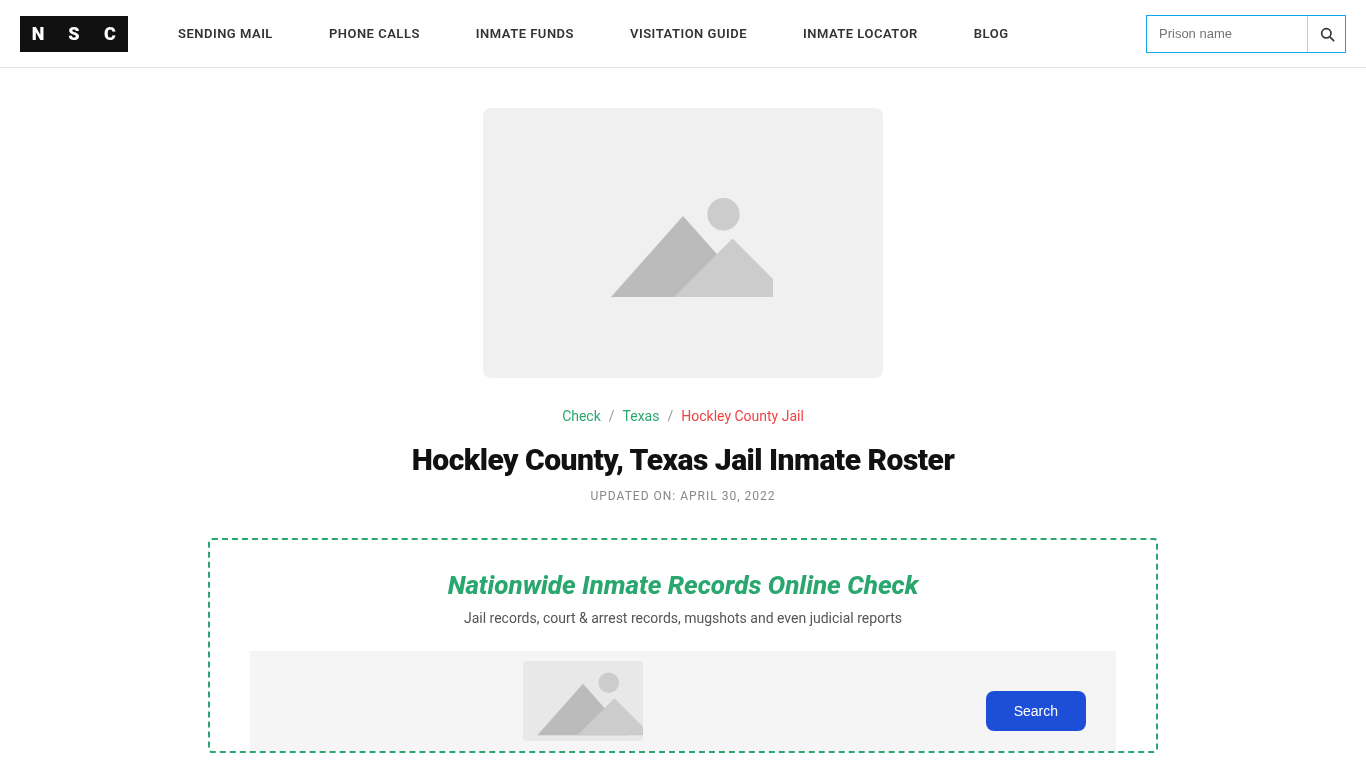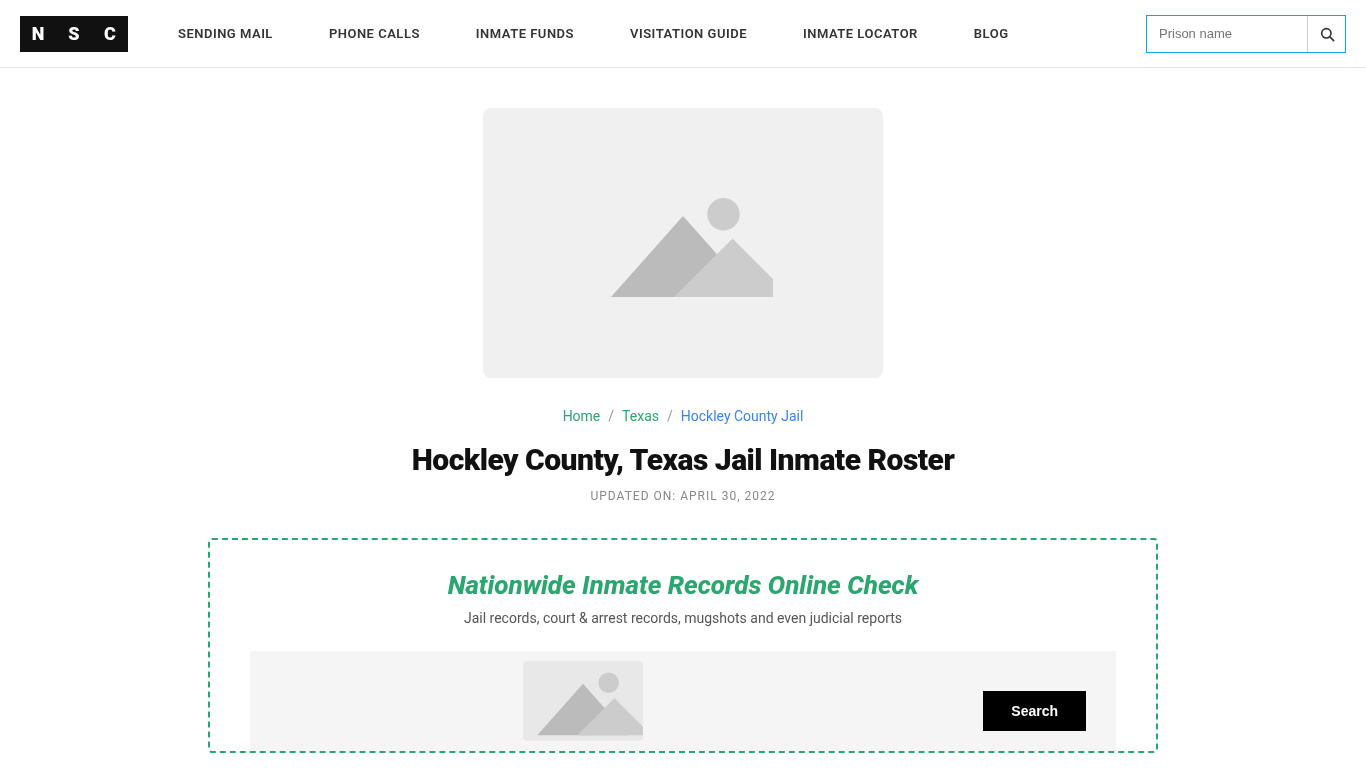--- a/index.html
+++ b/index.html
@@ -138,21 +138,21 @@
     .breadcrumb a {
       color: #2aa76e;
       text-decoration: none;
     }
 
     .breadcrumb .separator {
       color: #999;
     }
 
     .breadcrumb .current {
-      color: #3b82f6;
+      color: #ef4444;
     }
 
     
     .page-title {
       font-size: 30px;
       font-weight: 900;
       color: #111;
       text-align: center;
       margin-bottom: 12px;
       letter-spacing: -0.5px;
@@ -204,28 +204,28 @@
       align-items: center;
       justify-content: center;
       position: relative;
       overflow: hidden;
     }
 
     .records-search-btn {
       position: absolute;
       right: 30px;
       bottom: 20px;
-      background: #000000;
+      background: #1d4ed8;
       color: #fff;
       border: none;
       padding: 12px 28px;
       font-size: 14px;
-      font-weight: 700;
+      font-weight: 400;
       cursor: pointer;
-      border-radius: 0;
+      border-radius: 8px;
     }
 
     .records-box-image-placeholder {
       width: 120px;
       height: 80px;
       background: #e8e8e8;
       border-radius: 4px;
       margin-left: -200px;
     }
   </style>
@@ -266,21 +266,21 @@
 
       <circle cx="145" cy="38" r="18" fill="#ccc"></circle>
 
       <polygon points="20,130 100,40 180,130" fill="#bbb"></polygon>
 
       <polygon points="90,130 155,65 220,130" fill="#ccc"></polygon>
     </svg>
   </div>
 
   <div class="breadcrumb">
-    <a href="#">Home</a>
+    <a href="#">Check</a>
     <span class="separator">/</span>
     <a href="#">Texas</a>
     <span class="separator">/</span>
     <span class="current">Hockley County Jail</span>
   </div>
 
   <h1 class="page-title">Hockley County, Texas Jail Inmate Roster</h1>
 
   <p class="updated-label">UPDATED ON: APRIL 30, 2022</p>
 

